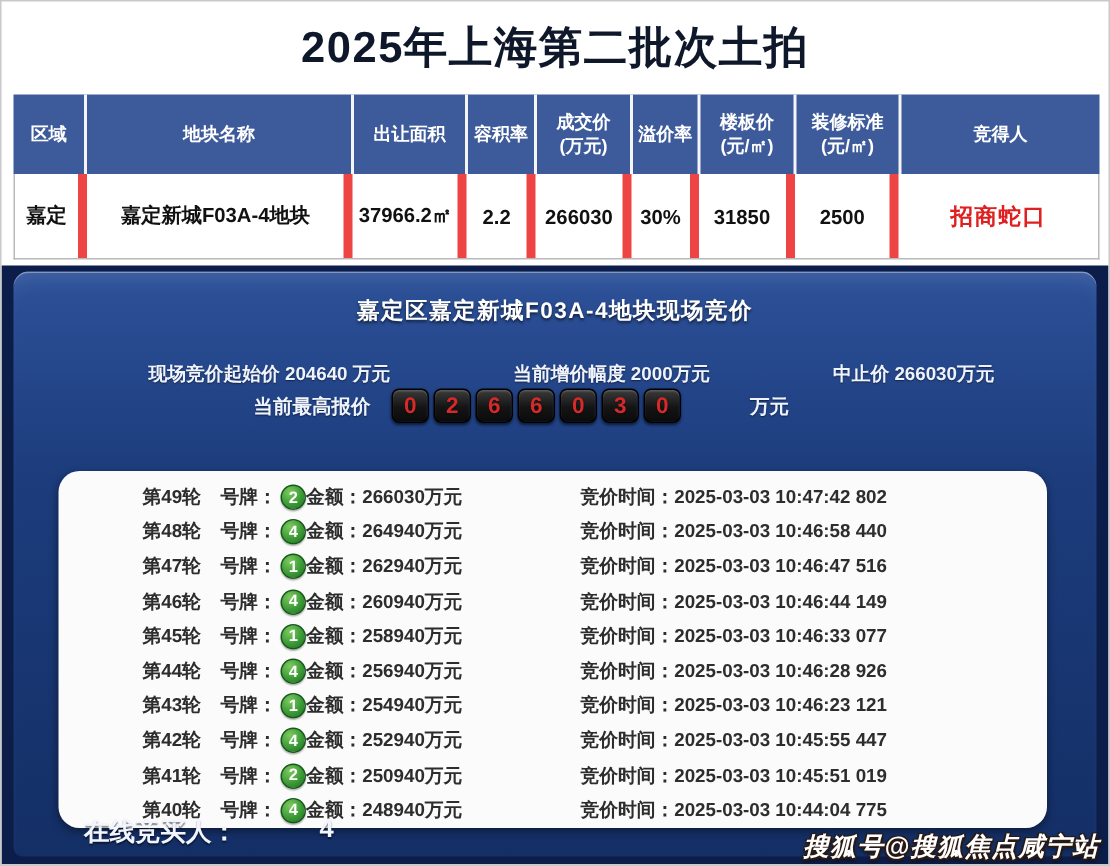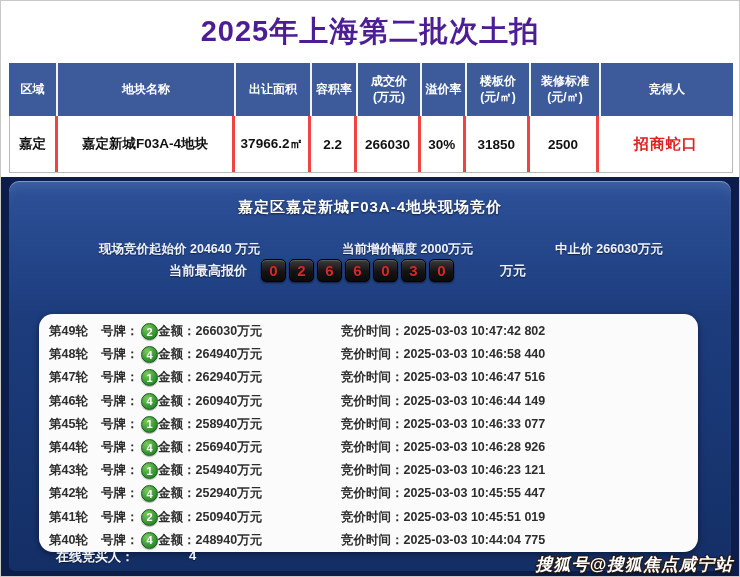--- a/index.html
+++ b/index.html
@@ -7,42 +7,42 @@
   .screen {
     width: 740px; height: 577px; position: relative; overflow: hidden;
     background: #ffffff; border: 1px solid #c9c9c9;
   }
 
   
   .title-bar {
     height: 61px; display: flex; align-items: center; justify-content: center;
   }
   .title-bar .title-text {
-    font-size: 29px; font-weight: bold; color: #4c1d95; letter-spacing: 1px;
+    font-size: 29px; font-weight: bold; color: #0f172a; letter-spacing: 1px;
   }
 
   
   .land-table { position: absolute; left: 8px; top: 62px; width: 724px; }
   .lt-header {
     display: flex; height: 53px; background: #3d5b9b; color: #ffffff;
     font-weight: bold; font-size: 12px;
   }
   .lt-header .lt-cell {
     border-right: 2px solid #f5f5f5; white-space: pre-line; line-height: 1.3;
   }
   .lt-header .lt-cell:last-child { border-right: none; }
   .lt-cell {
     display: flex; align-items: center; justify-content: center; text-align: center;
   }
   .lt-row {
     display: flex; height: 57px; background: #ffffff; color: #111111;
     font-weight: bold; font-size: 13.5px;
     border: 1px solid #b9b9b9; border-top: none;
   }
-  .lt-row .lt-cell { border-right: 3px solid #ef4444; }
+  .lt-row .lt-cell { border-right: 6px solid #ef4444; }
   .lt-row .lt-cell:last-child { border-right: none; }
   .c0 { width: 49px; } .c1 { width: 178px; } .c2 { width: 76px; }
   .c3 { width: 46px; } .c4 { width: 64px; } .c5 { width: 45px; }
   .c6 { width: 64px; } .c7 { width: 70px; } .c8 { width: 132px; }
   .lt-row .c0 { width: 48px; } .lt-row .c8 { width: 133px; }
   .winner { color: #e02020; font-size: 15px; letter-spacing: 1px; text-align: right; }
 
   
   .auction-panel {
     position: absolute; left: 0; right: 0; top: 176px; bottom: 0;
@@ -79,20 +79,21 @@
     color: #d42a2a; font-size: 15px; font-weight: bold;
     display: flex; align-items: center; justify-content: center;
   }
   .bid-unit { margin-left: 46px; }
 
   
   .bid-list {
     position: absolute; top: 133px; left: 30px; width: 659px; height: 238px;
     background: #fbfbfc; border-radius: 14px; padding-top: 6px;
     box-shadow: 0 2px 6px rgba(0,0,0,0.45);
+    padding-left: 46px;
   }
   .bid-row {
     display: flex; align-items: center; height: 23.2px;
     padding-left: 10px; color: #2d2d2d; font-size: 12.5px; font-weight: bold;
   }
   .r-round { width: 52px; }
   .r-plabel { width: 40px; }
   .r-badge {
     width: 17px; height: 17px; border-radius: 50%;
     background: radial-gradient(circle at 35% 28%, #7dca5e 0%, #3c9a37 55%, #1e7020 100%);
@@ -100,21 +101,21 @@
     color: #ffffff; font-size: 11px; font-weight: bold;
     display: flex; align-items: center; justify-content: center;
     box-shadow: 0 1px 1px rgba(0,0,0,0.3);
   }
   .r-amount { width: 183px; }
   .r-time { flex: 1; }
 
   
   .bottom-bar {
     position: absolute; left: 47px; bottom: 5px; display: flex;
-    color: #f2f5fd; font-size: 13px; font-weight: bold;
+    color: #f2f5fd; font-size: 17px; font-weight: bold;
     text-shadow: 0 1px 1px rgba(0,0,0,0.5);
   }
   .bottom-bar .count { margin-left: 55px; }
 
   
   .watermark {
     position: absolute; right: 6px; bottom: 0px;
     color: #ffffff; font-size: 17px; font-weight: bold; letter-spacing: 1px;
     text-shadow: -1px -1px 0 #2a1a12, 1px -1px 0 #2a1a12, -1px 1px 0 #2a1a12, 1px 1px 0 #2a1a12, 0 2px 3px rgba(0,0,0,0.7);
     font-style: italic;

